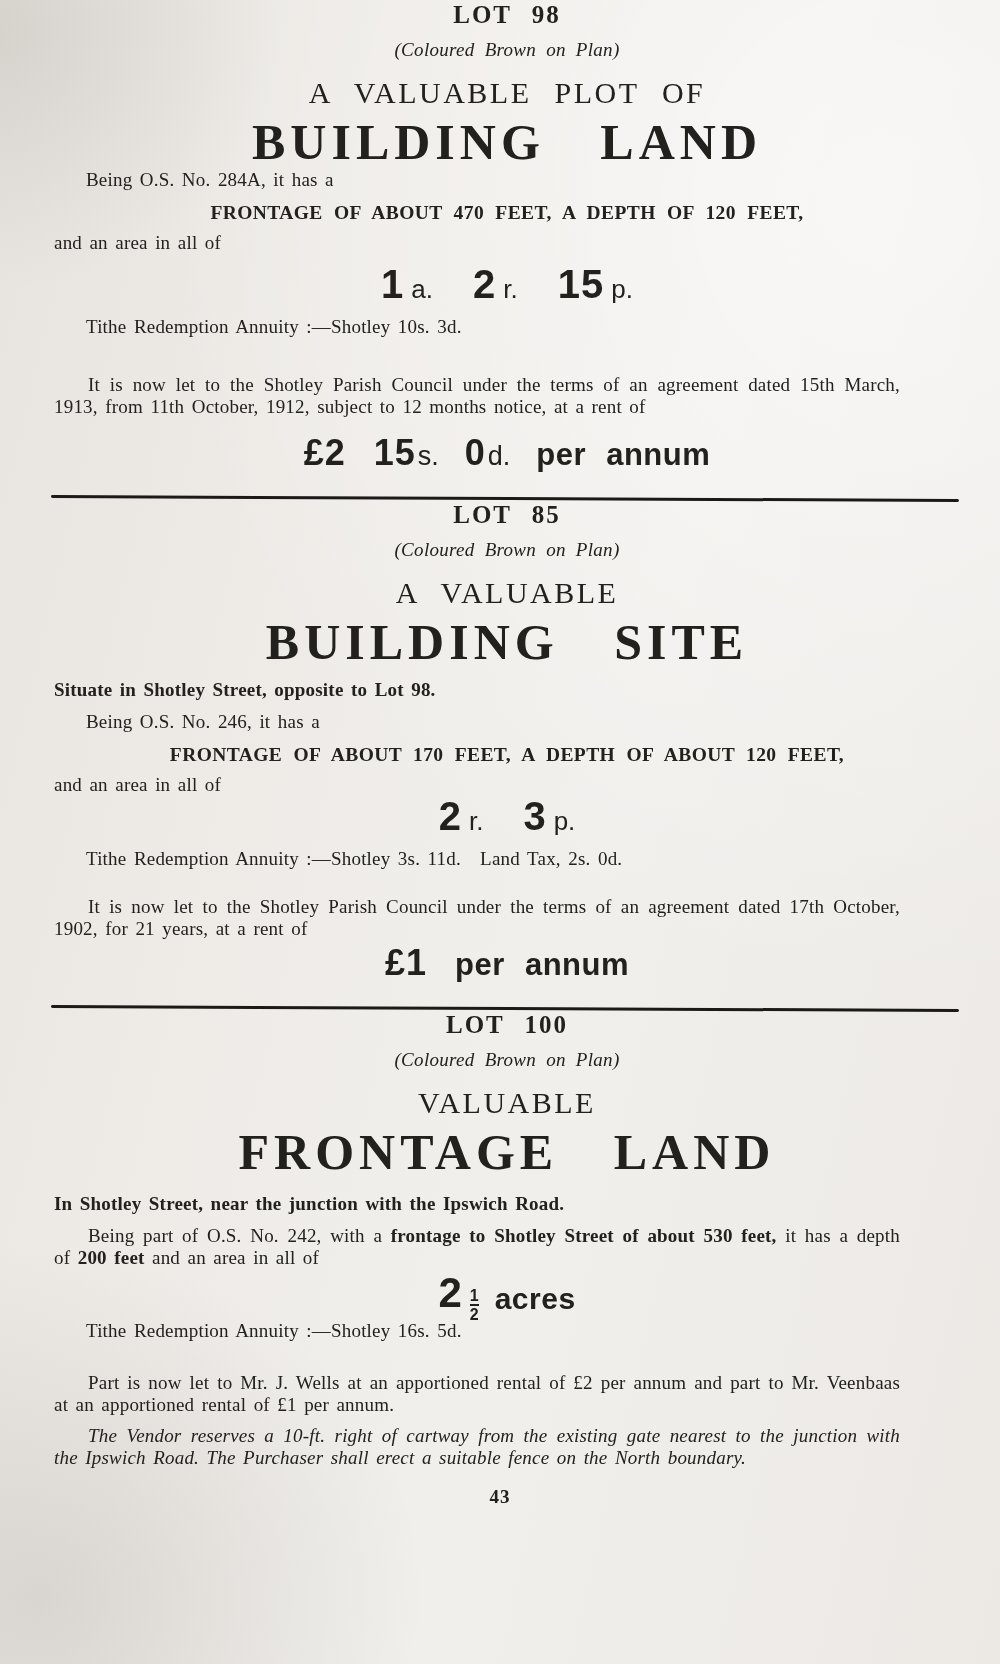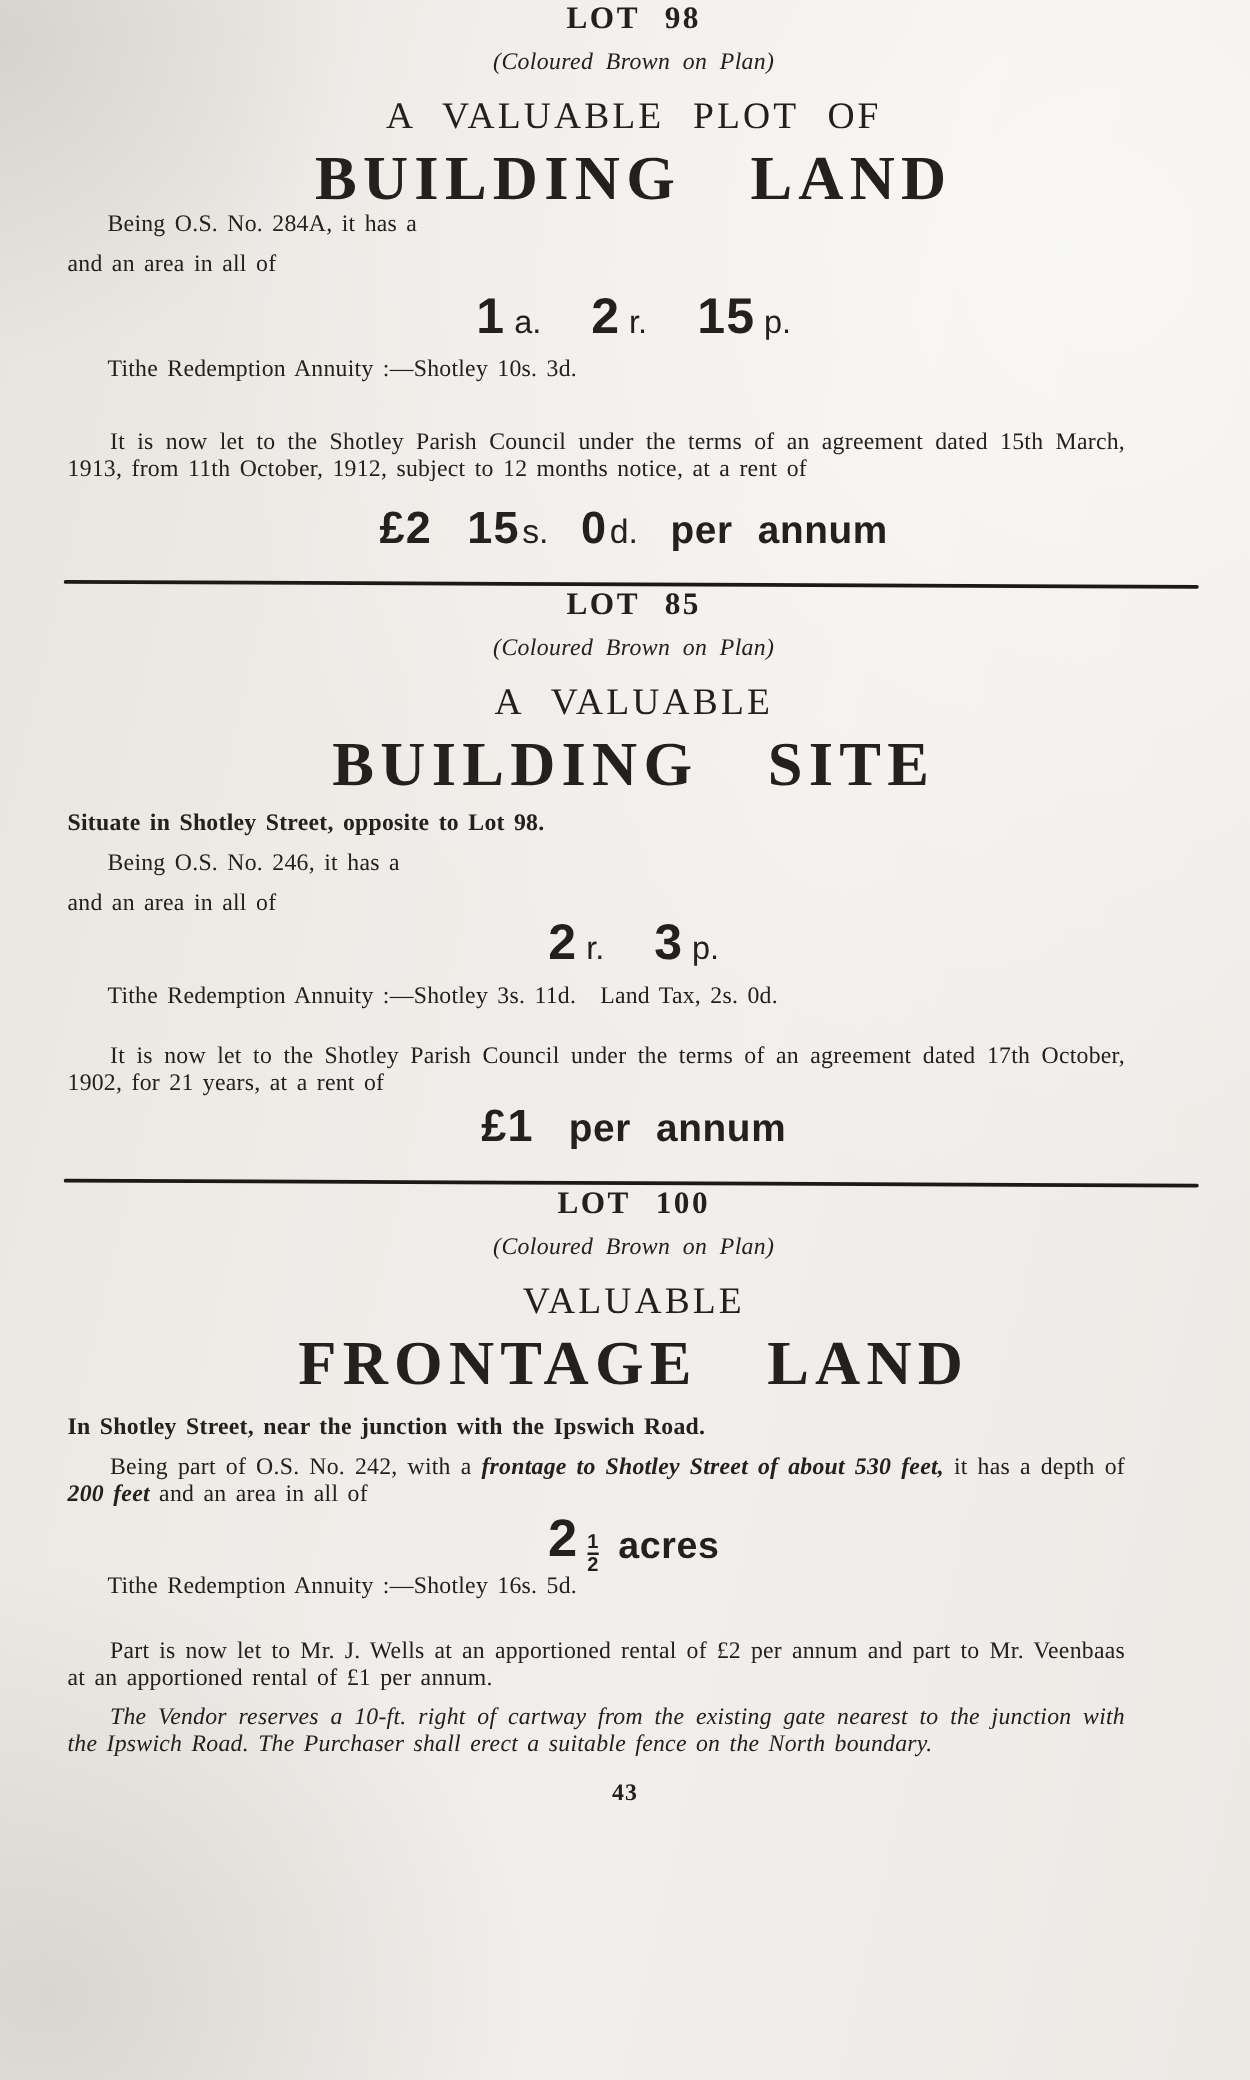--- a/index.html
+++ b/index.html
@@ -79,21 +79,21 @@
 
   .para{
     margin:0 0 18px;padding-right:60px;
     font-size:19px;line-height:21.5px;text-indent:34px;text-align:justify;
     word-spacing:2.5px;letter-spacing:.2px;
   }
   .lot-99 .letting{margin-bottom:6px;}
   .lot-100 .being-para{margin-bottom:4px;}
   .lot-100 .para-letting{margin-bottom:10px;}
   .lot-100 .para-vendor{font-style:italic;}
-  .seg-bold{font-weight:700;font-style:italic;}
+  .seg-bold{font-weight:700;}
 
   .rent-line{
     display:flex;justify-content:center;align-items:baseline;gap:26px;
     margin:0;min-height:40px;font-family:"Liberation Sans", sans-serif;
   }
   .rent-group{display:inline-flex;align-items:baseline;}
   .rent-value{font-weight:700;font-size:36px;line-height:1;letter-spacing:1px;}
   .rent-unit{font-weight:400;font-size:27px;line-height:1;margin-left:2px;}
   .rent-suffix{font-weight:700;font-size:31px;line-height:1;word-spacing:11px;letter-spacing:.5px;}
 
@@ -120,20 +120,21 @@
 <body>
 
 <div class="page">
 
   <section class="lot lot-98">
     <h2 class="lot-heading">LOT 98</h2>
     <p class="colour-note">(Coloured Brown on Plan)</p>
     <p class="subtitle">A VALUABLE PLOT OF</p>
     <h1 class="big-title">BUILDING LAND</h1>
     <p class="body-line">Being O.S. No. 284A, it has a</p>
+    <p class="frontage">FRONTAGE OF ABOUT 470 FEET, A DEPTH OF 120 FEET,</p>
     <p class="area-intro">and an area in all of</p>
     <div class="display-line">
       <span class="area-group">
         <span class="area-value">1</span>
         <span class="area-unit">a.</span>
       </span>
       <span class="area-group">
         <span class="area-value">2</span>
         <span class="area-unit">r.</span>
       </span>
@@ -163,20 +164,21 @@
 
   <div class="divider"></div>
 
   <section class="lot lot-99">
     <h2 class="lot-heading">LOT 85</h2>
     <p class="colour-note">(Coloured Brown on Plan)</p>
     <p class="subtitle">A VALUABLE</p>
     <h1 class="big-title">BUILDING SITE</h1>
     <p class="situate">Situate in Shotley Street, opposite to Lot 98.</p>
     <p class="body-line">Being O.S. No. 246, it has a</p>
+    <p class="frontage">FRONTAGE OF ABOUT 170 FEET, A DEPTH OF ABOUT 120 FEET,</p>
     <p class="area-intro">and an area in all of</p>
     <div class="display-line">
       <span class="area-group">
         <span class="area-value">2</span>
         <span class="area-unit">r.</span>
       </span>
       <span class="area-group">
         <span class="area-value">3</span>
         <span class="area-unit">p.</span>
       </span>

